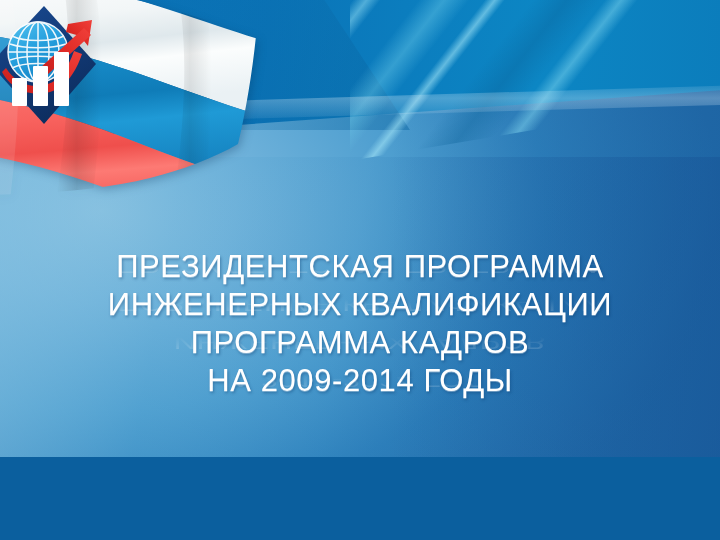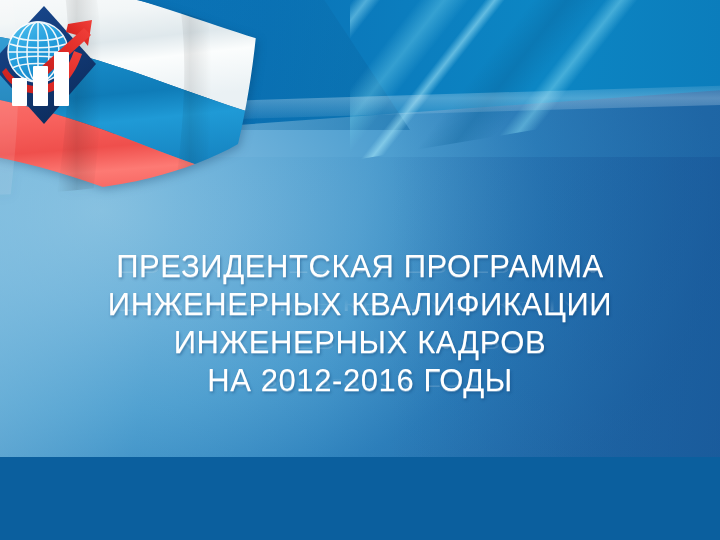--- a/index.html
+++ b/index.html
@@ -279,17 +279,17 @@
     <g fill="#ffffff">
       <rect x="16" y="76" width="15" height="28" rx="1"></rect>
       <rect x="37" y="64" width="15" height="40" rx="1"></rect>
       <rect x="58" y="50" width="15" height="54" rx="1"></rect>
     </g>
   </svg>
 
   <div class="title-block">
     <div class="title-line" data-reflect="ПРЕЗИДЕНТСКАЯ ПРОГРАММА">ПРЕЗИДЕНТСКАЯ ПРОГРАММА</div>
     <div class="title-line" data-reflect="ПОВЫШЕНИЯ КВАЛИФИКАЦИИ">ИНЖЕНЕРНЫХ КВАЛИФИКАЦИИ</div>
-    <div class="title-line" data-reflect="ИНЖЕНЕРНЫХ КАДРОВ">ИНЖЕНЕРНЫХ КАДРОВ</div>
-    <div class="title-line" data-reflect="НА 2012-2014 ГОДЫ">НА 2012-2016 ГОДЫ</div>
+    <div class="title-line" data-reflect="ИНЖЕНЕРНЫХ КАДРОВ">ПРОГРАММА КАДРОВ</div>
+    <div class="title-line" data-reflect="НА 2012-2014 ГОДЫ">НА 2009-2014 ГОДЫ</div>
   </div>
 
 </div>
 
 </body></html>

